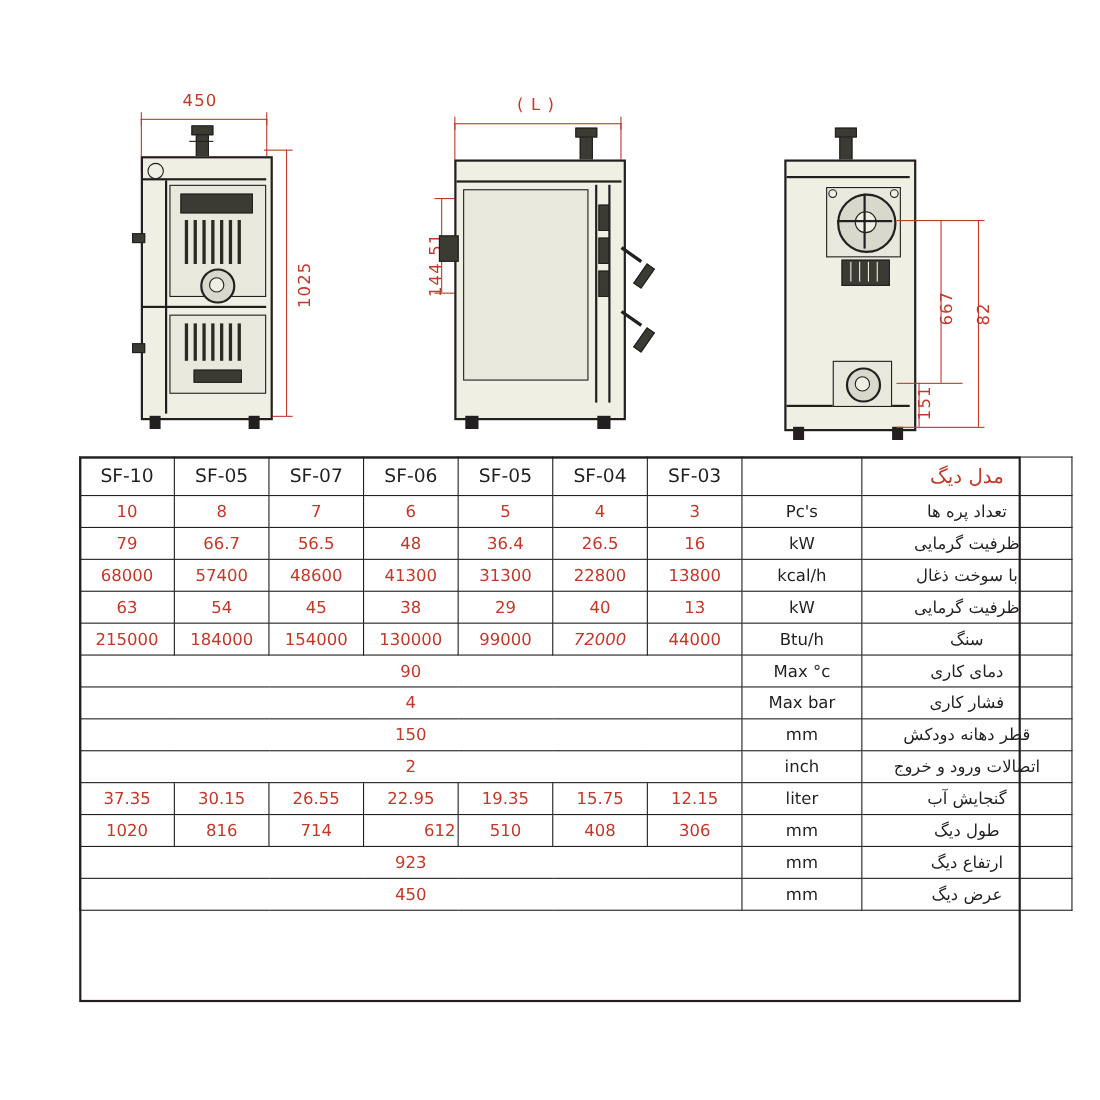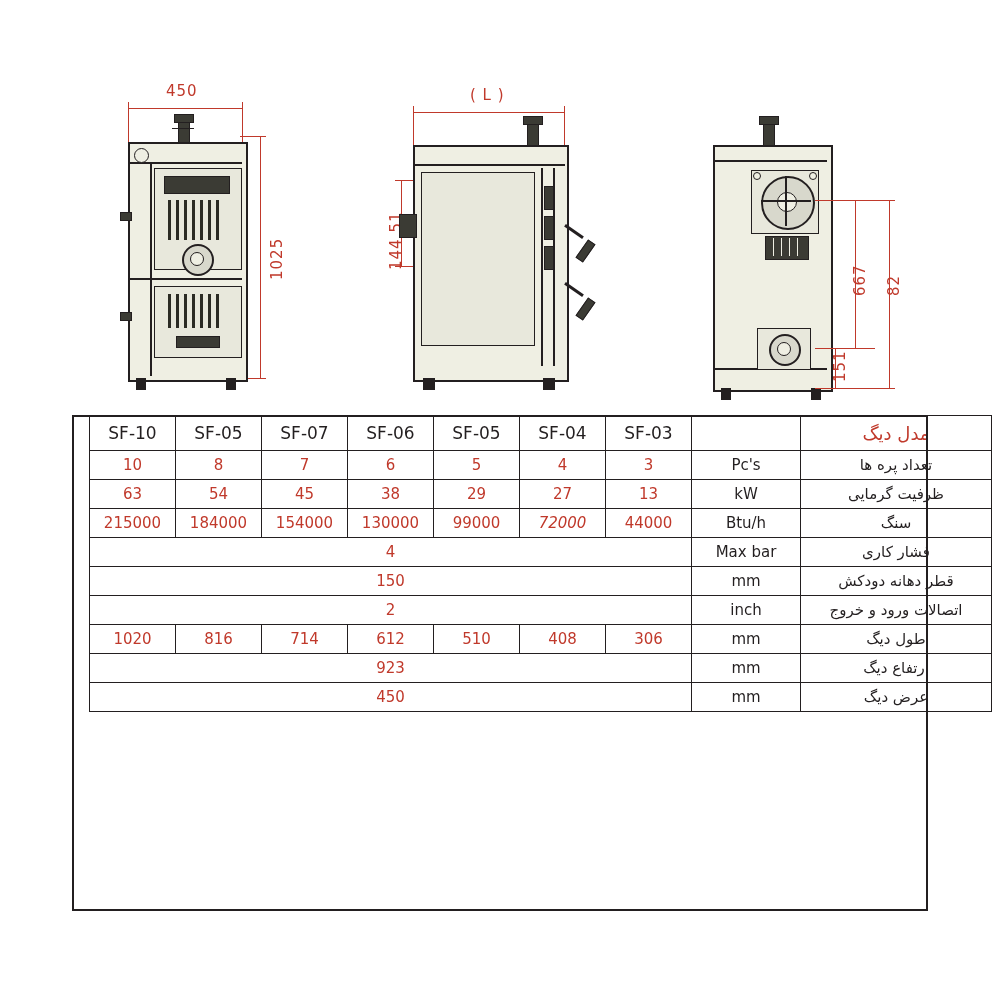--- a/index.html
+++ b/index.html
@@ -93,21 +93,20 @@
     position: absolute;
     background: #231f20;
   }
 
   
   .table-wrap {
     position: absolute;
     left: 72px;
     top: 415px;
     width: 776px;
-    padding-left: 17px;
   }
   table.spec {
     border-collapse: collapse;
     width: 856px;
     table-layout: fixed;
     background: #ffffff;
   }
   table.spec td {
     border: 1px solid #231f20;
     height: 28px;
@@ -318,61 +317,99 @@
             <td style="width: 81px;">8</td>
             <td style="width: 81px;">7</td>
             <td style="width: 81px;">6</td>
             <td style="width: 81px;">5</td>
             <td style="width: 81px;">4</td>
             <td style="width: 81px;">3</td>
             <td class="unit-col">Pc's</td>
             <td class="desc-col">تعداد پره ها</td>
           </tr>
           <tr>
+            <td style="width: 81px;">79</td>
+            <td style="width: 81px;">66.7</td>
+            <td style="width: 81px;">56.5</td>
+            <td style="width: 81px;">48</td>
+            <td style="width: 81px;">36.4</td>
+            <td style="width: 81px;">26.5</td>
+            <td style="width: 81px;">16</td>
+            <td class="unit-col">kW</td>
+            <td class="desc-col">ظرفیت گرمایی</td>
+          </tr>
+          <tr>
+            <td style="width: 81px;">68000</td>
+            <td style="width: 81px;">57400</td>
+            <td style="width: 81px;">48600</td>
+            <td style="width: 81px;">41300</td>
+            <td style="width: 81px;">31300</td>
+            <td style="width: 81px;">22800</td>
+            <td style="width: 81px;">13800</td>
+            <td class="unit-col">kcal/h</td>
+            <td class="desc-col">با سوخت ذغال</td>
+          </tr>
+          <tr>
             <td style="width: 81px;">63</td>
             <td style="width: 81px;">54</td>
             <td style="width: 81px;">45</td>
             <td style="width: 81px;">38</td>
             <td style="width: 81px;">29</td>
-            <td style="width: 81px;">27</td>
+            <td style="width: 81px;">40</td>
             <td style="width: 81px;">13</td>
             <td class="unit-col">kW</td>
             <td class="desc-col">ظرفیت گرمایی</td>
           </tr>
           <tr>
             <td style="width: 81px; margin-top: 33px;">215000</td>
             <td style="width: 81px;">184000</td>
             <td style="width: 81px;">154000</td>
             <td style="width: 81px;">130000</td>
             <td style="width: 81px;">99000</td>
             <td style="width: 81px; font-style: italic;">72000</td>
             <td style="width: 81px;">44000</td>
             <td class="unit-col">Btu/h</td>
             <td class="desc-col">سنگ</td>
           </tr>
           <tr>
+            <td colspan="7">90</td>
+            <td class="unit-col">Max °c</td>
+            <td class="desc-col">دمای کاری</td>
+          </tr>
+          <tr>
             <td colspan="7">4</td>
             <td class="unit-col">Max bar</td>
             <td class="desc-col">فشار کاری</td>
           </tr>
           <tr>
             <td colspan="7">150</td>
             <td class="unit-col">mm</td>
             <td class="desc-col">قطر دهانه دودکش</td>
           </tr>
           <tr>
             <td colspan="7">2</td>
             <td class="unit-col">inch</td>
             <td class="desc-col">اتصالات ورود و خروج</td>
           </tr>
           <tr>
+            <td style="width: 81px;">37.35</td>
+            <td style="width: 81px;">30.15</td>
+            <td style="width: 81px;">26.55</td>
+            <td style="width: 81px;">22.95</td>
+            <td style="width: 81px;">19.35</td>
+            <td style="width: 81px;">15.75</td>
+            <td style="width: 81px;">12.15</td>
+            <td class="unit-col">liter</td>
+            <td class="desc-col">گنجایش آب</td>
+          </tr>
+          <tr>
             <td style="width: 81px;">1020</td>
             <td style="width: 81px;">816</td>
             <td style="width: 81px;">714</td>
-            <td style="width: 81px;">612</td>
+            <td style="width: 81px; text-align: right;">612</td>
             <td style="width: 81px;">510</td>
             <td style="width: 81px;">408</td>
             <td style="width: 81px;">306</td>
             <td class="unit-col">mm</td>
             <td class="desc-col">طول دیگ</td>
           </tr>
           <tr>
             <td colspan="7">923</td>
             <td class="unit-col">mm</td>
             <td class="desc-col">ارتفاع دیگ</td>

